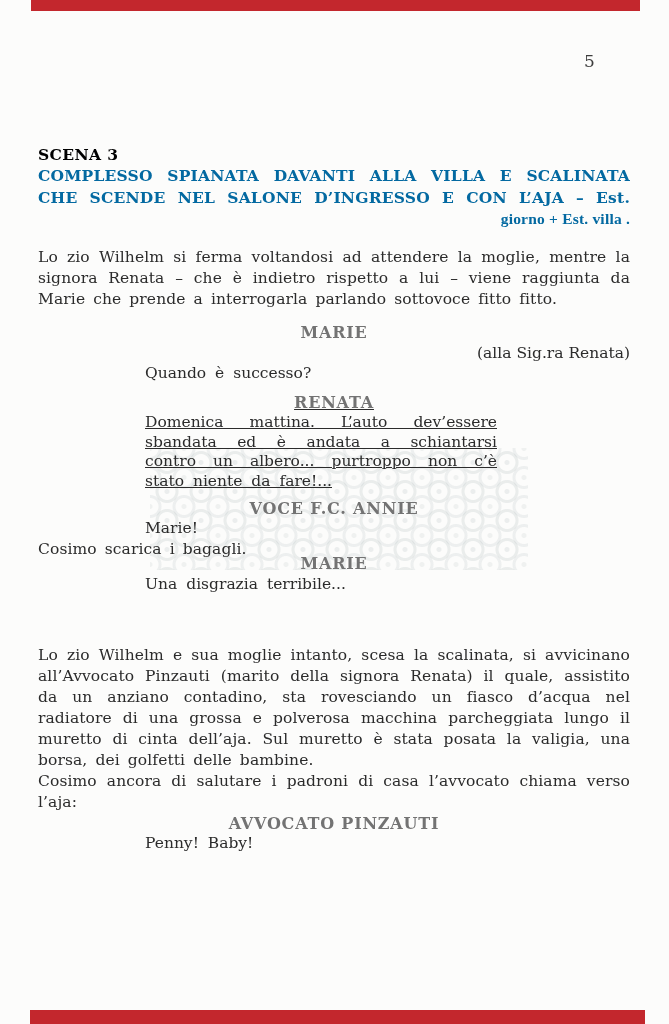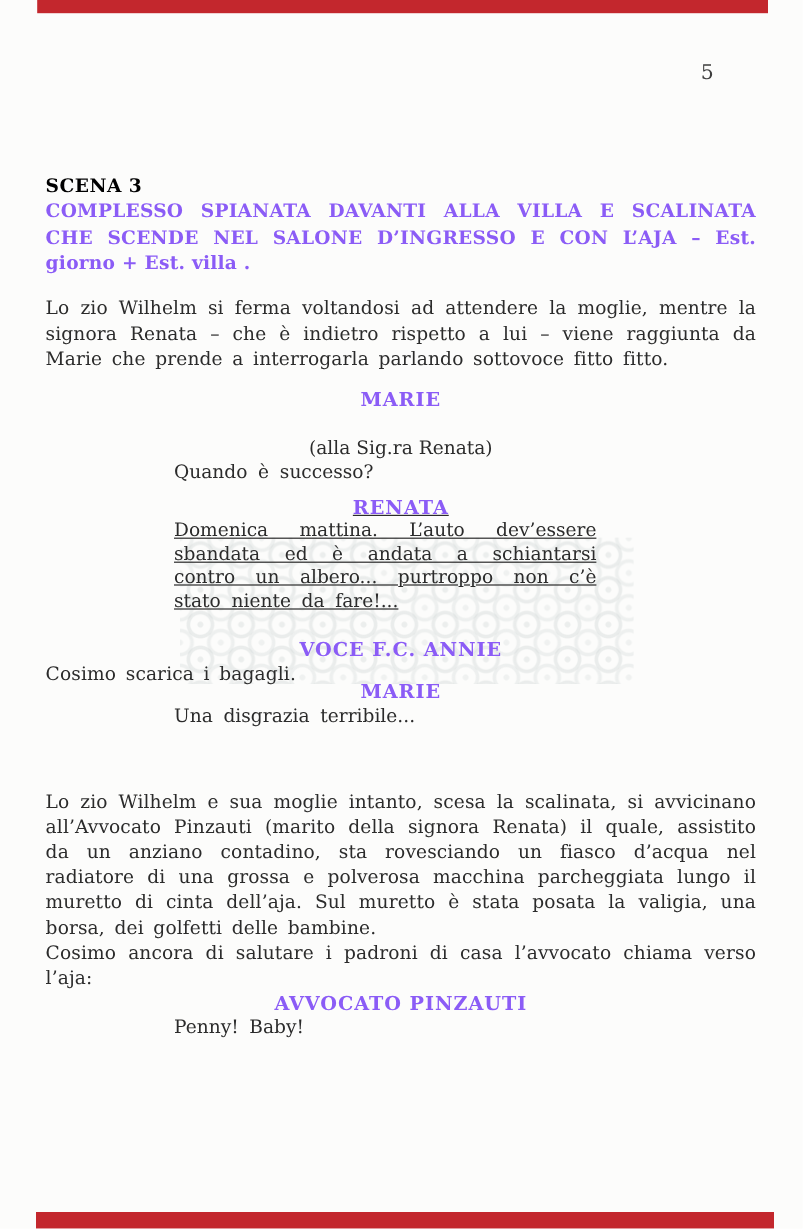--- a/index.html
+++ b/index.html
@@ -30,42 +30,42 @@
     background-size:34px 29px, 34px 29px, 34px 29px, 34px 29px;
     background-position:0 0, 0 0, 17px 15px, 17px 15px;
     pointer-events:none;
   }
 
   .content {
     position:absolute; left:38px; top:144px; width:592px;
     font-size:15.5px; line-height:21px;
   }
   .scene-label { font-weight:bold; color:#000000; letter-spacing:0.4px; }
-  .scene-heading div { font-weight:bold; color:#8b5cf6; line-height:21.5px; letter-spacing:0.2px; }
+  .scene-heading div { font-weight:bold; color:#0369a1; line-height:21.5px; letter-spacing:0.2px; }
   .jline { text-align:justify; text-align-last:justify; }
-  .lline { text-align:left; }
+  .lline { text-align:right;font-family:Liberation Serif, serif; }
 
   .action { margin:0; text-align:justify; word-spacing:3px; letter-spacing:0.1px; }
   .m-heading-para { margin-top:17px; }
   .m-para2 { margin-top:7px; }
   .m-para3 { margin-top:51px; }
 
   .dlg { margin:0; }
   .dlg .char {
-    font-weight:bold; color:#8b5cf6; text-align:center;
+    font-weight:bold; color:#737373; text-align:center;
     letter-spacing:0.8px; font-size:16px; line-height:21px;
   }
-  .dlg .paren { text-align:center; line-height:21px;margin-top:20px; }
+  .dlg .paren { text-align:right; line-height:21px; }
   .dlg .speech {
     margin-left:107px; width:352px;
     text-align:justify; word-spacing:4px; line-height:19.5px;
   }
   .m-dlg1 { margin-top:12px; }
   .m-dlg2 { margin-top:9px;text-decoration:underline; }
-  .m-dlg3 { margin-top:20px; }
+  .m-dlg3 { margin-top:7px; }
   .m-dlg4 { margin-top:-4px; }
   .m-dlg5 { margin-top:-6px; }
   .compact .char, .compact .speech { line-height:20px; }
 </style>
 </head>
 <body>
 
 <div class="page">
 
   <div class="bar bar-top"></div>
@@ -92,20 +92,21 @@
       <div class="speech">Quando è successo?</div>
     </div>
 
     <div class="dlg m-dlg2">
       <div class="char">RENATA</div>
       <div class="speech">Domenica mattina. L’auto dev’essere sbandata ed è andata a schiantarsi contro un albero... purtroppo non c’è stato niente da fare!...</div>
     </div>
 
     <div class="dlg m-dlg3">
       <div class="char">VOCE F.C. ANNIE</div>
+      <div class="speech">Marie!</div>
     </div>
 
     <p class="action">Cosimo scarica i bagagli.</p>
 
 
     <div class="dlg compact m-dlg5">
       <div class="char">MARIE</div>
       <div class="speech">Una disgrazia terribile...</div>
     </div>
 

